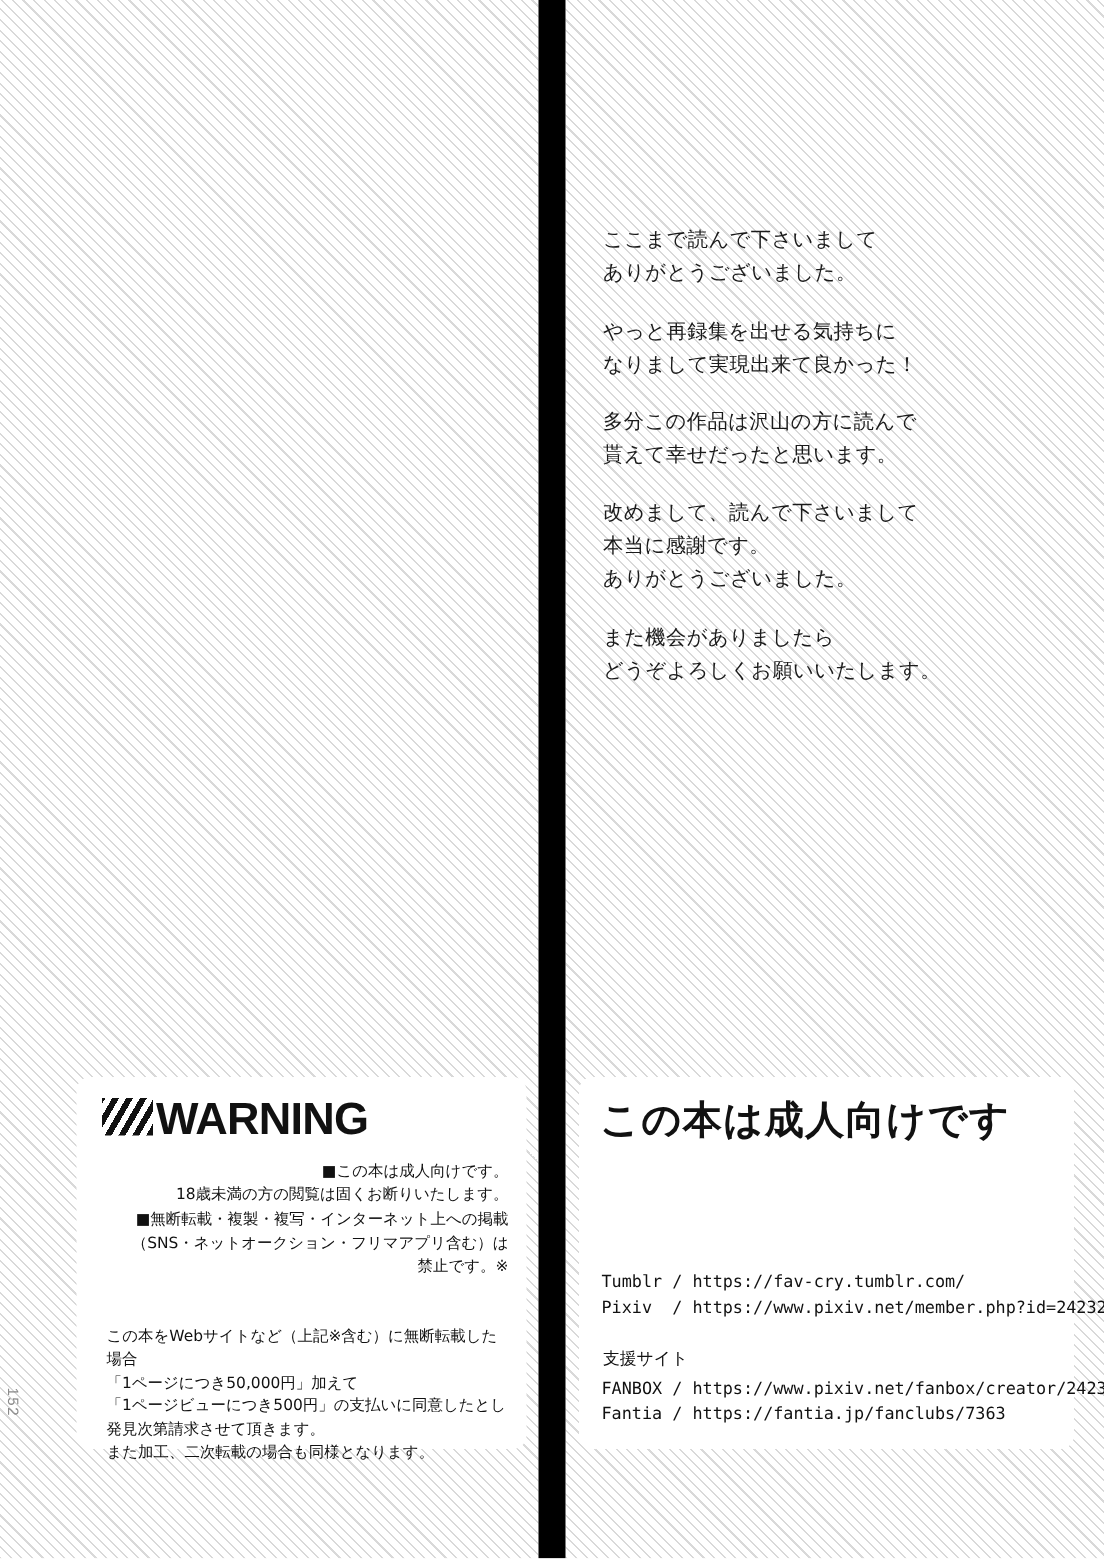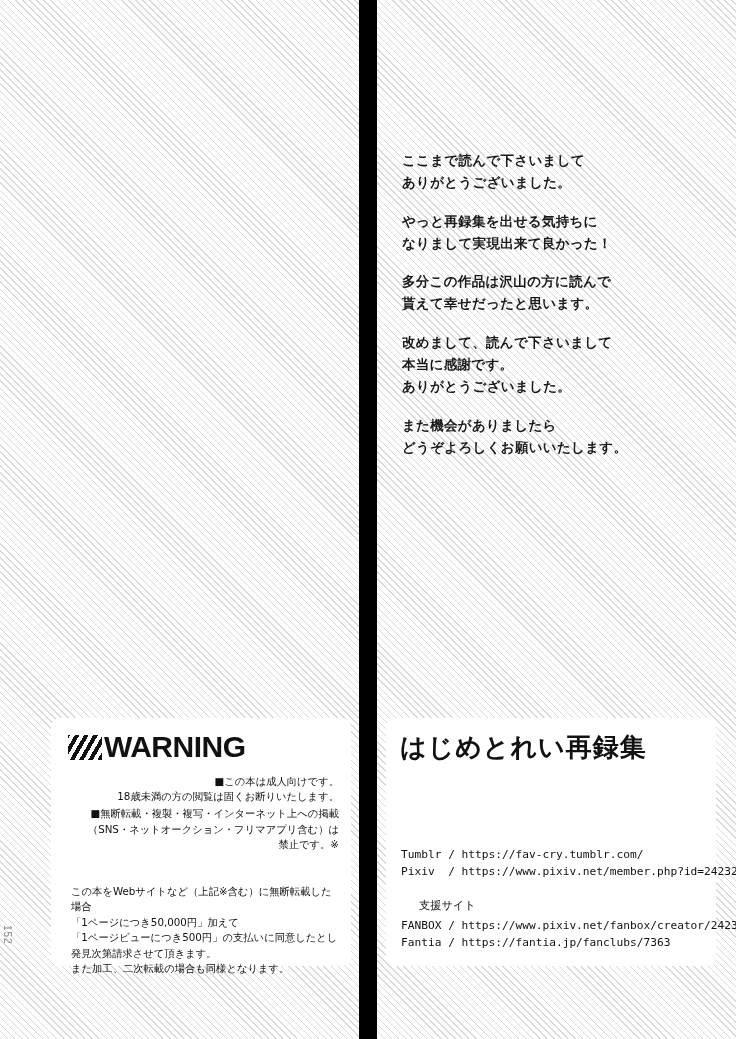--- a/index.html
+++ b/index.html
@@ -52,21 +52,20 @@
   
   #afterword {
     position: absolute;
     left: 402px;
     top: 150px;
     width: 310px;
     color: #1a1a1a;
     font-size: 13.5px;
     line-height: 1.62;
     letter-spacing: 0.3px;
-    font-weight: bold;
   }
   #afterword p {
     margin: 0 0 17px 0;
     white-space: pre-line;
   }
   #afterword p:last-child { margin-bottom: 0; }
 
   
   #warning-card {
     position: absolute;
@@ -75,21 +74,21 @@
     width: 300px;
     height: 248px;
     background: #ffffff;
     border-radius: 9px;
   }
   #warning-head {
     position: absolute;
     left: 17px;
     top: 14px;
     display: flex;
-    align-items: center;
+    align-items: flex-start;
   }
   #warning-stripes {
     width: 34px;
     height: 25px;
     background-image: repeating-linear-gradient(
       -60deg,
       #111111 0px,
       #111111 4px,
       #ffffff 4px,
       #ffffff 8px
@@ -162,21 +161,21 @@
     position: absolute;
     left: 15px;
     top: 128px;
     font-family: "DejaVu Sans Mono", monospace;
     font-size: 11.2px;
     line-height: 1.52;
     color: #111111;
   }
   #colophon-support-label {
     position: absolute;
-    left: 33px;
+    left: 16px;
     top: 180px;
     font-family: Liberation Serif, serif;
     font-size: 11.2px;
     color: #111111;
   }
   #colophon-support {
     position: absolute;
     left: 15px;
     top: 199px;
     font-family: "DejaVu Sans Mono", monospace;
@@ -235,21 +234,21 @@
 　（SNS・ネットオークション・フリマアプリ含む）は禁止です。※</div>
     </div>
     <div id="warning-note">この本をWebサイトなど（上記※含む）に無断転載した場合
 「1ページにつき50,000円」加えて
 「1ページビューにつき500円」の支払いに同意したとし
 発見次第請求させて頂きます。
 また加工、二次転載の場合も同様となります。</div>
   </div>
 
   <div id="colophon-card">
-    <div id="colophon-title">はじめとれい再録集</div>
+    <div id="colophon-title">この本は成人向けです</div>
 
 
     <div id="colophon-links">
       <div class="row">Tumblr / https://fav-cry.tumblr.com/</div>
       <div class="row">Pixiv  / https://www.pixiv.net/member.php?id=24232609</div>
     </div>
 
     <div id="colophon-support-label">支援サイト</div>
 
     <div id="colophon-support">

